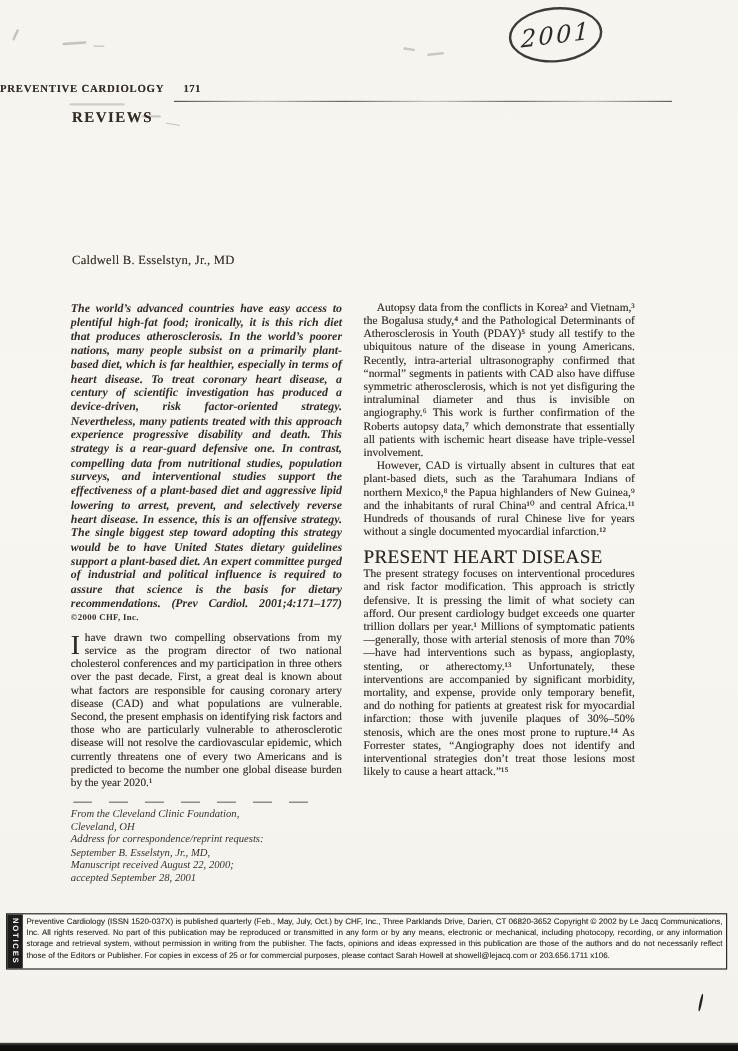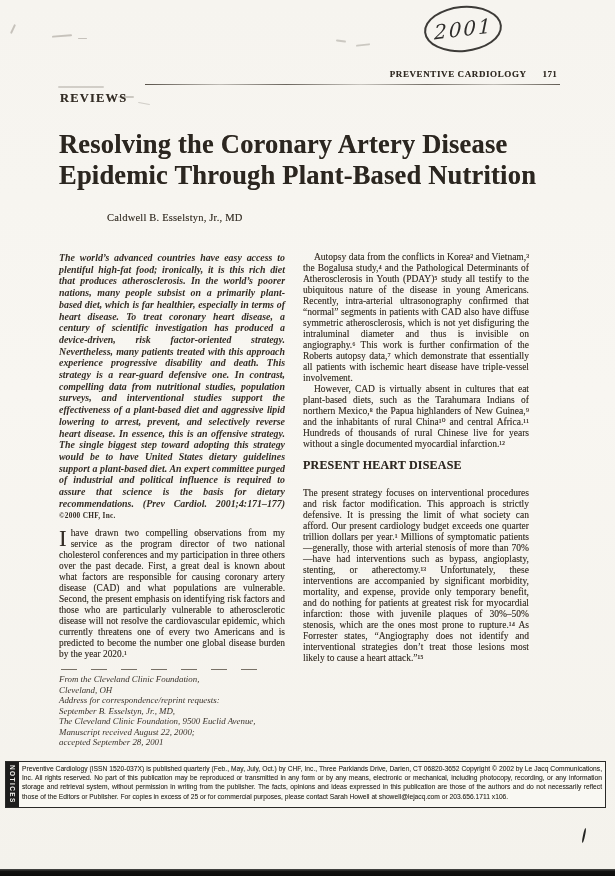--- a/index.html
+++ b/index.html
@@ -35,21 +35,21 @@
   .sm-b{left:52px;top:35px;width:20px;height:1.6px;transform:rotate(-4deg);}
   .sm-c{left:78px;top:38px;width:9px;height:1.4px;}
   .sm-d{left:336px;top:40px;width:10px;height:1.6px;transform:rotate(8deg);opacity:.4;}
   .sm-e{left:356px;top:44px;width:14px;height:1.6px;transform:rotate(-6deg);opacity:.4;}
   .sm-f{left:58px;top:86px;width:46px;height:2.4px;opacity:.35;}
   .sm-g{left:118px;top:96px;width:16px;height:1.6px;opacity:.4;}
   .sm-h{left:138px;top:103px;width:12px;height:1.4px;transform:rotate(10deg);opacity:.35;}
 
   
   .runhead{
-    position:absolute;left:0;top:69px;width:557px;text-align:right;
+    position:absolute;left:0;top:69px;width:557px;
     font-weight:700;font-size:9px;letter-spacing:.6px;color:#322c25;
   }
   .runhead .pageno{margin-left:16px;letter-spacing:.3px;}
   .head-rule{
     position:absolute;left:145px;top:84px;width:415px;height:1.4px;
     background:linear-gradient(90deg,
       rgba(62,55,46,.85) 0%,rgba(62,55,46,.3) 18%,rgba(62,55,46,.75) 34%,
       rgba(62,55,46,.25) 52%,rgba(62,55,46,.7) 68%,rgba(62,55,46,.3) 84%,
       rgba(62,55,46,.8) 100%);
   }
@@ -59,21 +59,21 @@
     font-weight:700;font-size:12.5px;letter-spacing:1.2px;color:#332d26;
   }
 
   .title{
     position:absolute;left:59px;top:129px;width:490px;
     font-size:26.5px;line-height:31px;font-weight:600;color:#2b2620;
     letter-spacing:.2px;
   }
   .author{
     position:absolute;left:60px;top:212px;
-    font-size:10.5px;color:#39332b;letter-spacing:.2px;margin-left:47px;
+    font-size:10.5px;color:#39332b;letter-spacing:.2px;
   }
 
   
   .col{position:absolute;top:252px;width:226px;}
   .col-left{left:59px;}
   .col-right{left:303px;}
 
   .abstract{
     font-style:italic;font-weight:700;
     font-size:9.9px;line-height:11.7px;text-align:justify;color:#332c24;
@@ -96,22 +96,22 @@
       rgba(88,80,68,.8) 0 16px,transparent 16px 30px);
   }
   .footnote{
     font-style:italic;font-size:8.9px;line-height:10.5px;color:#3a332b;
   }
   .footnote div{white-space:nowrap;}
 
   .bodytext{font-size:9.5px;line-height:11px;text-align:justify;margin:0;}
   .indent{text-indent:11px;}
   .sec-head{
-    margin-top:9px;margin-bottom:16px;
-    font-weight:700;font-size:12px;line-height:12.8px;
+    margin-top:9px;margin-bottom:2px;
+    font-weight:400;font-size:16px;line-height:12.8px;
     letter-spacing:.2px;color:#2e2822;
   }
 
   
   .notice-box{
     position:absolute;left:5px;top:761px;width:601px;height:47px;
     border:1.3px solid #2a2a28;background:rgba(252,251,247,.6);
     box-sizing:border-box;
   }
   .notice-tab{
@@ -157,42 +157,37 @@
   <div class="smudge sm-g"></div>
   <div class="smudge sm-h"></div>
 
   <div class="runhead txt">
     <span>PREVENTIVE CARDIOLOGY</span><span class="pageno">171</span>
   </div>
   <div class="head-rule"></div>
 
   <div class="reviews txt">REVIEWS</div>
 
-  <div class="title txt">
-    <div>Resolving the Coronary Artery Disease</div>
-    <div>Epidemic Through Plant-Based Nutrition</div>
-  </div>
 
   <div class="author txt">Caldwell B. Esselstyn, Jr., MD</div>
 
   <div class="col col-left">
     <div class="abstract">
       <span>The world’s advanced countries have easy access to plentiful high-fat food; ironically, it is this rich diet that produces atherosclerosis. In the world’s poorer nations, many people subsist on a primarily plant-based diet, which is far healthier, especially in terms of heart disease. To treat coronary heart disease, a century of scientific investigation has produced a device-driven, risk factor-oriented strategy. Nevertheless, many patients treated with this approach experience progressive disability and death. This strategy is a rear-guard defensive one. In contrast, compelling data from nutritional studies, population surveys, and interventional studies support the effectiveness of a plant-based diet and aggressive lipid lowering to arrest, prevent, and selectively reverse heart disease. In essence, this is an offensive strategy. The single biggest step toward adopting this strategy would be to have United States dietary guidelines support a plant-based diet. An expert committee purged of industrial and political influence is required to assure that science is the basis for dietary recommendations. (Prev Cardiol. 2001;4:171–177)</span>
       <span class="copyright">©2000 CHF, Inc.</span>
     </div>
     <div class="intro txt">
       <span class="dropcap">I</span><span>have drawn two compelling observations from my service as the program director of two national cholesterol conferences and my participation in three others over the past decade. First, a great deal is known about what factors are responsible for causing coronary artery disease (CAD) and what populations are vulnerable. Second, the present emphasis on identifying risk factors and those who are particularly vulnerable to atherosclerotic disease will not resolve the cardiovascular epidemic, which currently threatens one of every two Americans and is predicted to become the number one global disease burden by the year 2020.¹</span>
     </div>
     <div class="fn-rule"></div>
     <div class="footnote">
       <div>From the Cleveland Clinic Foundation,</div>
       <div>Cleveland, OH</div>
       <div>Address for correspondence/reprint requests:</div>
       <div>September B. Esselstyn, Jr., MD,</div>
-      <div>The Cleveland Clinic Foundation, 9500 Euclid Avenue,</div>
       <div>Manuscript received August 22, 2000;</div>
       <div>accepted September 28, 2001</div>
     </div>
   </div>
 
   <div class="col col-right txt">
     <p class="bodytext indent">Autopsy data from the conflicts in Korea² and Vietnam,³ the Bogalusa study,⁴ and the Pathological Determinants of Atherosclerosis in Youth (PDAY)⁵ study all testify to the ubiquitous nature of the disease in young Americans. Recently, intra-arterial ultrasonography confirmed that “normal” segments in patients with CAD also have diffuse symmetric atherosclerosis, which is not yet disfiguring the intraluminal diameter and thus is invisible on angiography.⁶ This work is further confirmation of the Roberts autopsy data,⁷ which demonstrate that essentially all patients with ischemic heart disease have triple-vessel involvement.</p>
     <p class="bodytext indent">However, CAD is virtually absent in cultures that eat plant-based diets, such as the Tarahumara Indians of northern Mexico,⁸ the Papua highlanders of New Guinea,⁹ and the inhabitants of rural China¹⁰ and central Africa.¹¹ Hundreds of thousands of rural Chinese live for years without a single documented myocardial infarction.¹²</p>
     <div class="sec-head">
       <div>PRESENT HEART DISEASE</div>

